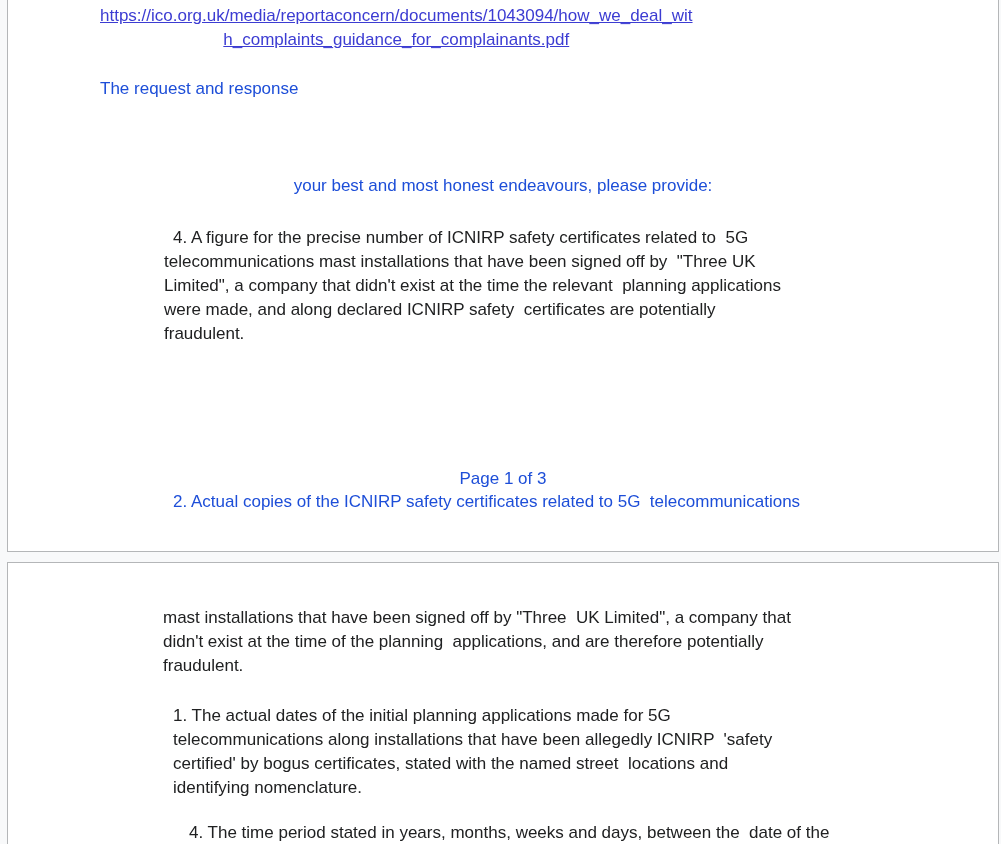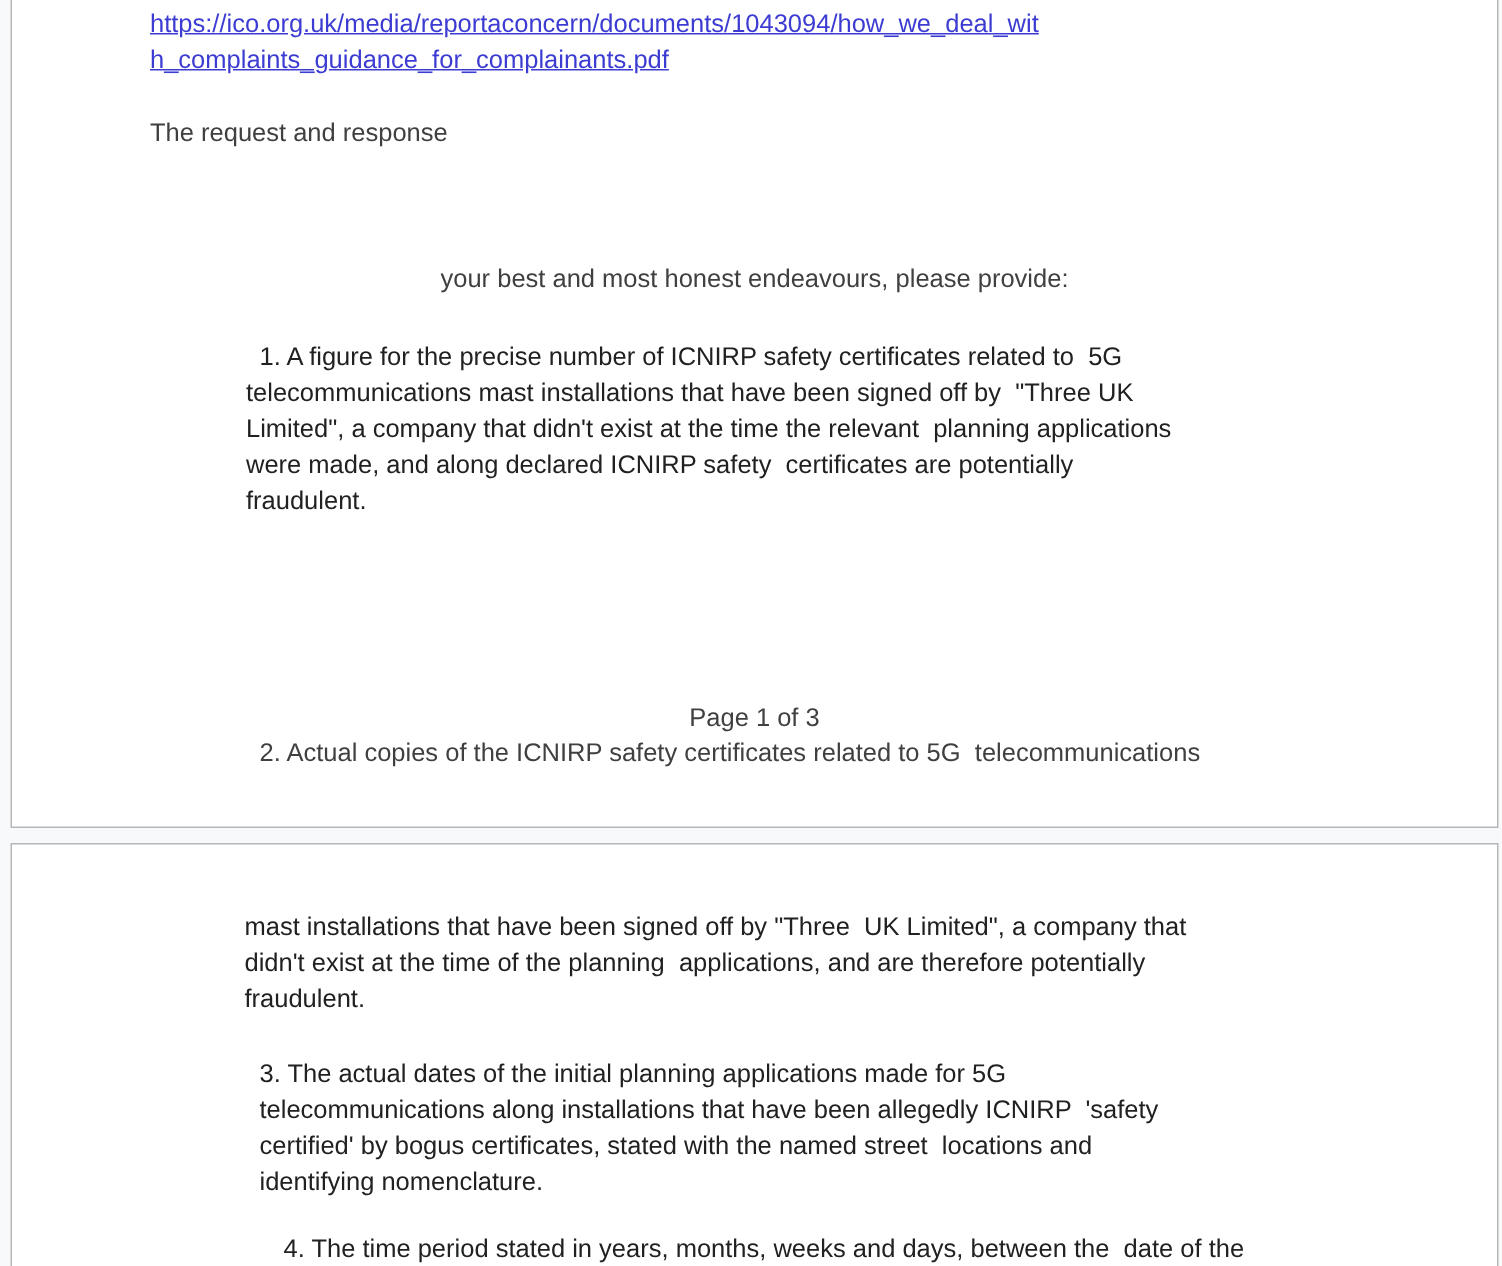--- a/index.html
+++ b/index.html
@@ -34,21 +34,21 @@
   .page-2 {
     top: 562px;
     height: 400px;
   }
   .t {
     position: absolute;
     margin: 0;
     font-size: 17px;
     line-height: 24px;
     white-space: pre;
-    color: #404040;
+    color: #1d4ed8;
   }
   .block {
     position: absolute;
     font-size: 17px;
     line-height: 24px;
   }
   .block .line {
     display: block;
     white-space: pre;
   }
@@ -64,20 +64,21 @@
     top: 33px;
     font-size: 17px;
     line-height: 24px;
     color: #3c3cd2;
     text-decoration: underline;
     cursor: pointer;
   }
   .doc-link .line {
     display: block;
     white-space: pre;
+    text-align: center;
   }
   .heading        { left: 92px;  top: 106px; }
   .intro-1        { top: 154px; }
   .intro-2        { top: 203px; }
   .item-1         { left: 156px; top: 255px; }
   .item-1 .line:first-child { padding-left: 9px; }
   .page-num       { top: 496px; }
   .item-2-first   { left: 165px; top: 519px; }
   .item-2-cont    { left: 155px; top: 43px; }
   .item-3         { left: 165px; top: 141px; }
@@ -93,21 +94,21 @@
     <a class="doc-link">
       <span class="line">https://ico.org.uk/media/reportaconcern/documents/1043094/how_we_deal_wit</span>
       <span class="line">h_complaints_guidance_for_complainants.pdf</span>
     </a>
 
     <p class="t heading">The request and response</p>
 
     <p class="t centered intro-2">your best and most honest endeavours, please provide:</p>
 
     <div class="block item-1">
-      <span class="line">1. A figure for the precise number of ICNIRP safety certificates related to  5G</span>
+      <span class="line">4. A figure for the precise number of ICNIRP safety certificates related to  5G</span>
       <span class="line">telecommunications mast installations that have been signed off by  "Three UK</span>
       <span class="line">Limited", a company that didn't exist at the time the relevant  planning applications</span>
       <span class="line">were made, and along declared ICNIRP safety  certificates are potentially</span>
       <span class="line">fraudulent.</span>
     </div>
 
     <p class="t centered page-num">Page 1 of 3</p>
 
     <p class="t item-2-first">2. Actual copies of the ICNIRP safety certificates related to 5G  telecommunications</p>
 
@@ -115,21 +116,21 @@
 
   <section class="page page-2">
 
     <div class="block item-2-cont">
       <span class="line">mast installations that have been signed off by "Three  UK Limited", a company that</span>
       <span class="line">didn't exist at the time of the planning  applications, and are therefore potentially</span>
       <span class="line">fraudulent.</span>
     </div>
 
     <div class="block item-3">
-      <span class="line">3. The actual dates of the initial planning applications made for 5G</span>
+      <span class="line">1. The actual dates of the initial planning applications made for 5G</span>
       <span class="line">telecommunications along installations that have been allegedly ICNIRP  'safety</span>
       <span class="line">certified' by bogus certificates, stated with the named street  locations and</span>
       <span class="line">identifying nomenclature.</span>
     </div>
 
     <div class="block item-4">
       <span class="line">4. The time period stated in years, months, weeks and days, between the  date of the</span>
     </div>
 
   </section>

